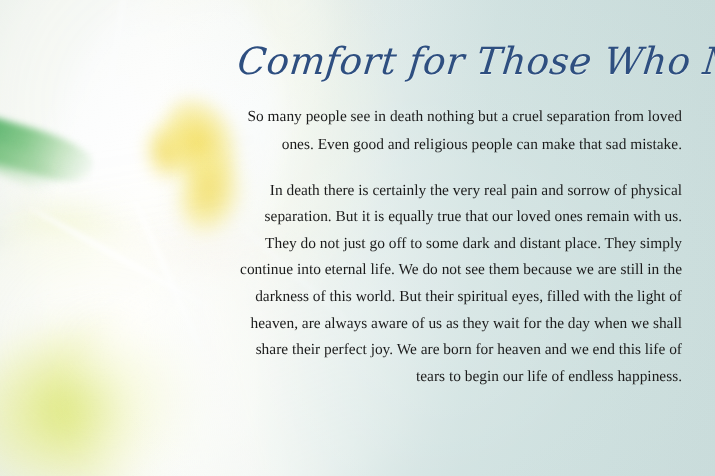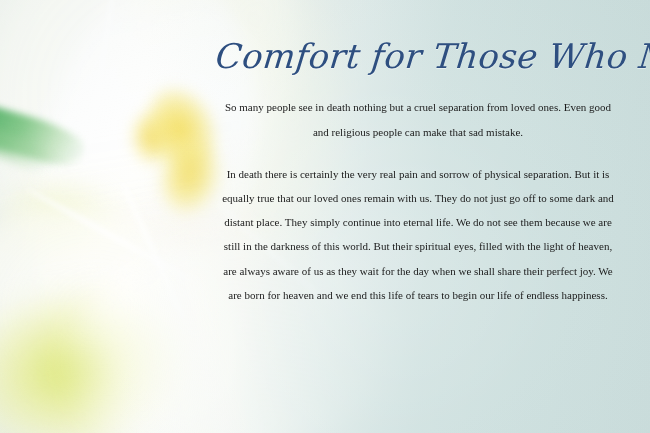--- a/index.html
+++ b/index.html
@@ -254,24 +254,24 @@
     font-size: 34px;
     line-height: 1.22;
     letter-spacing: 0.4px;
     color: #2e4f80;
     white-space: nowrap;
     transform: skewX(-6deg);
     text-shadow: 0 1px 0 rgba(255,255,255,0.45);
   }
   .body-copy p {
     margin: 0 0 18px 0;
-    font-size: 11px;
+    font-size: 14px;
     line-height: 24.2px;
     color: #1b1b1b;
-    text-align: center;
+    text-align: right;
   }
   .body-copy p:last-child { margin-bottom: 16px; }
 </style>
 </head>
 <body>
 
 <div id="card">
 
   <div class="art">
     <div class="blob shadow-a"></div>

